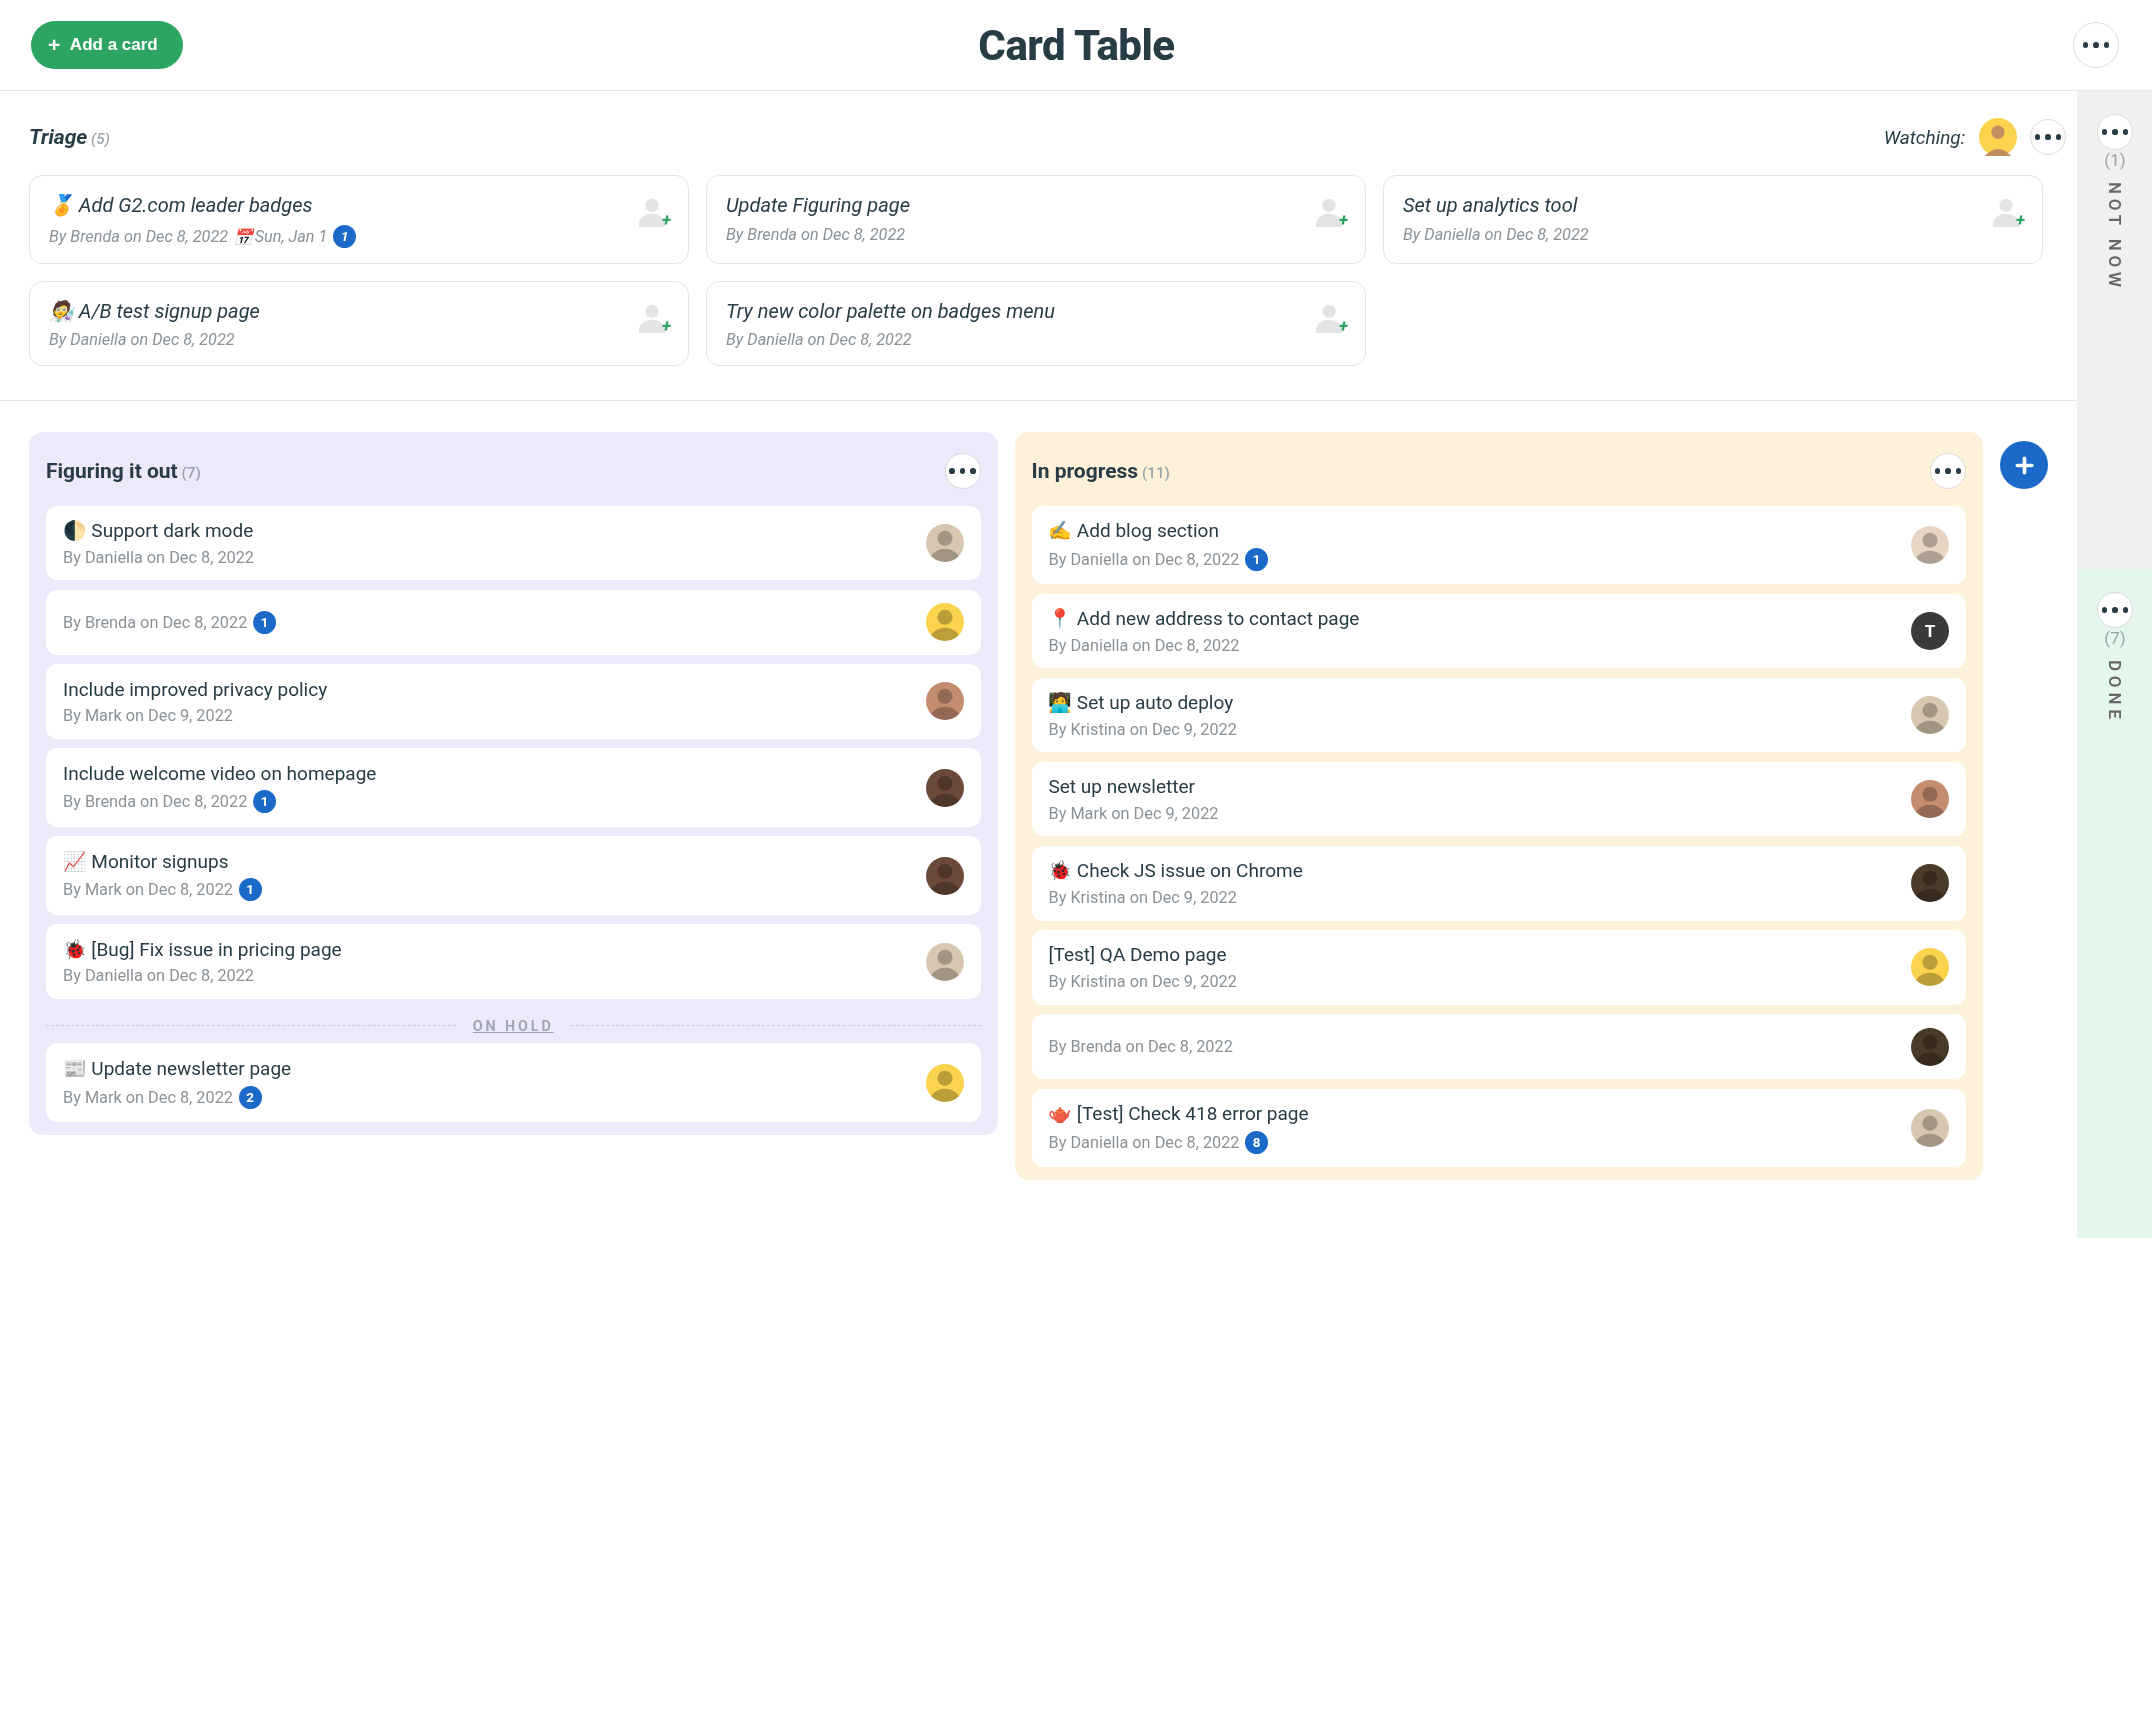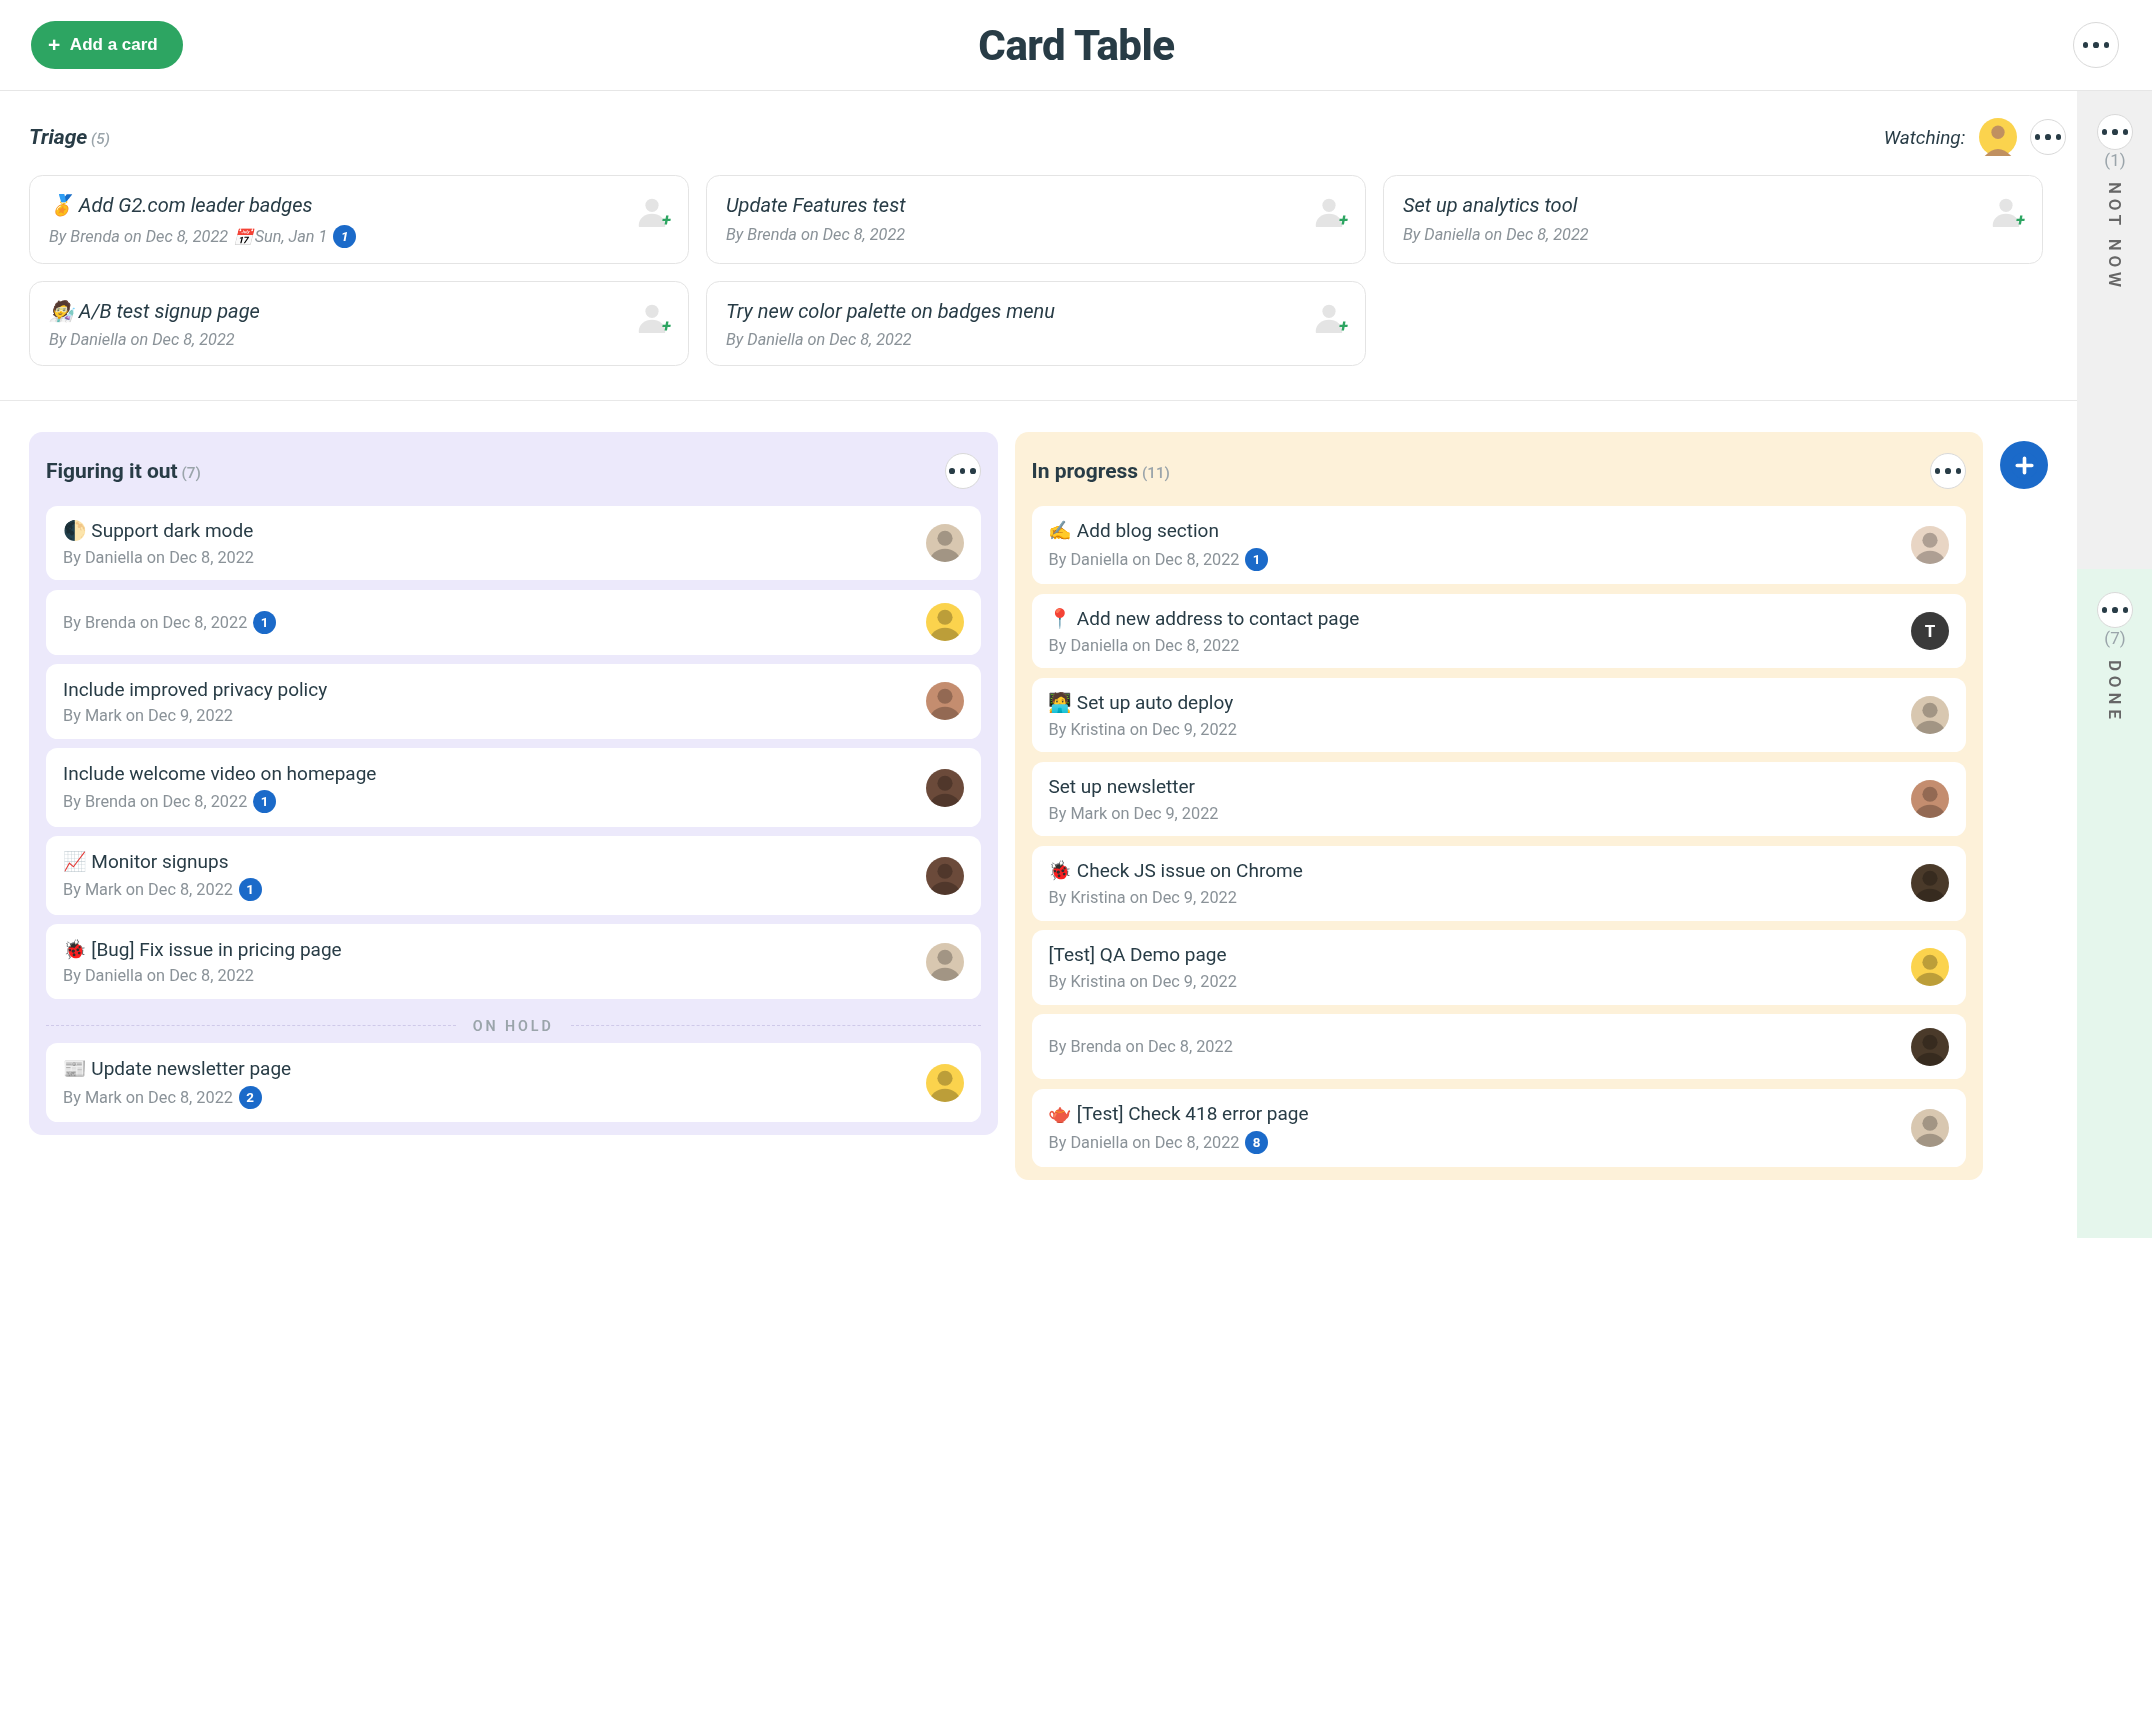--- a/index.html
+++ b/index.html
@@ -159,21 +159,21 @@
   .add-column-btn {
     width: 48px; height: 48px; border-radius: 50%;
     background:#1b6ac9; display:flex; align-items:center; justify-content:center;
     cursor:pointer; flex-shrink:0; margin-top: 9.6px;
   }
   .add-column-btn svg { width:29px; height:29px; }
 
   .on-hold-divider {
     display:flex; align-items:center; gap:17px;
     margin: 19px 0 9.6px 0;
-    color:#9aa4aa; font-size:14.3px; letter-spacing:2.9px; font-weight:600;
+    color:#9aa4aa; font-size:14.3px; letter-spacing:2.9px; font-weight:600;text-decoration:underline;
   }
   .on-hold-divider .line { flex:1; border-top:1.9px dashed #cfc9e9; }
   .rail-count { color:#9aa4aa; font-size:17px; margin-bottom:11.5px; }
   .rail-label {
     writing-mode: vertical-rl;
     font-size: 17px; font-weight:600; letter-spacing:4.8px; color:#666;
   }
   
   .right-side {
     width: 76px;
@@ -249,21 +249,21 @@
     <div class="avatar-placeholder">
     <svg viewBox="0 0 36 36">
                   <circle cx="18" cy="13" r="7" fill="#e4e4e4"></circle>
                   <ellipse cx="18" cy="34" rx="14" ry="12" fill="#e4e4e4"></ellipse>
                 </svg>
     <span class="plus-badge">+</span>
   </div>
   </div>
             <div class="triage-card">
     <div class="card-main">
-      <div class="card-title">Update Features test</div>
+      <div class="card-title">Update Figuring page</div>
       <div class="card-meta">
                   <span>By Brenda on Dec 8, 2022</span>
                 </div>
     </div>
     <div class="avatar-placeholder">
     <svg viewBox="0 0 36 36">
                   <circle cx="18" cy="13" r="7" fill="#e4e4e4"></circle>
                   <ellipse cx="18" cy="34" rx="14" ry="12" fill="#e4e4e4"></ellipse>
                 </svg>
     <span class="plus-badge">+</span>

